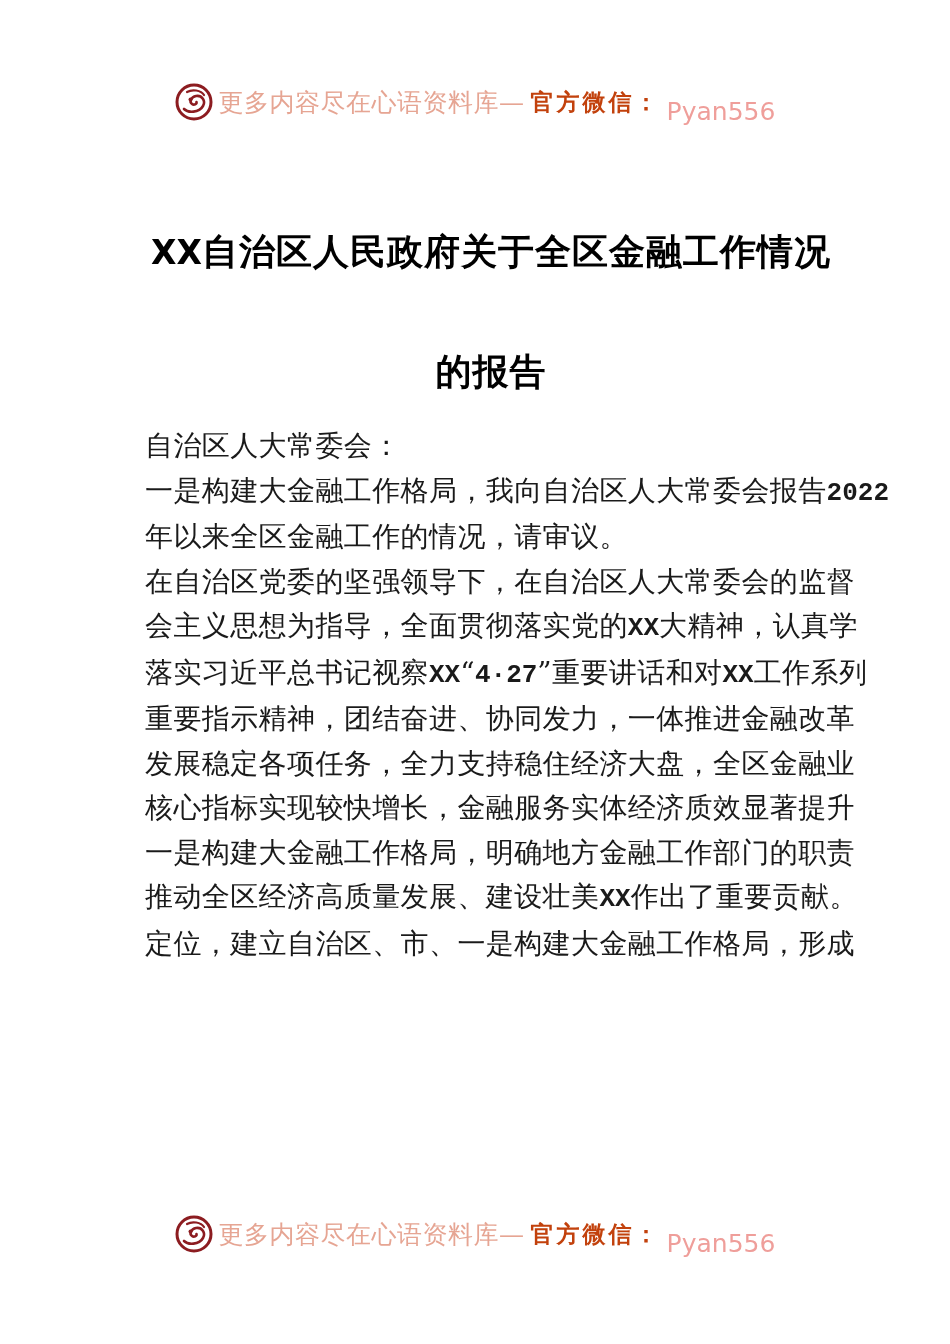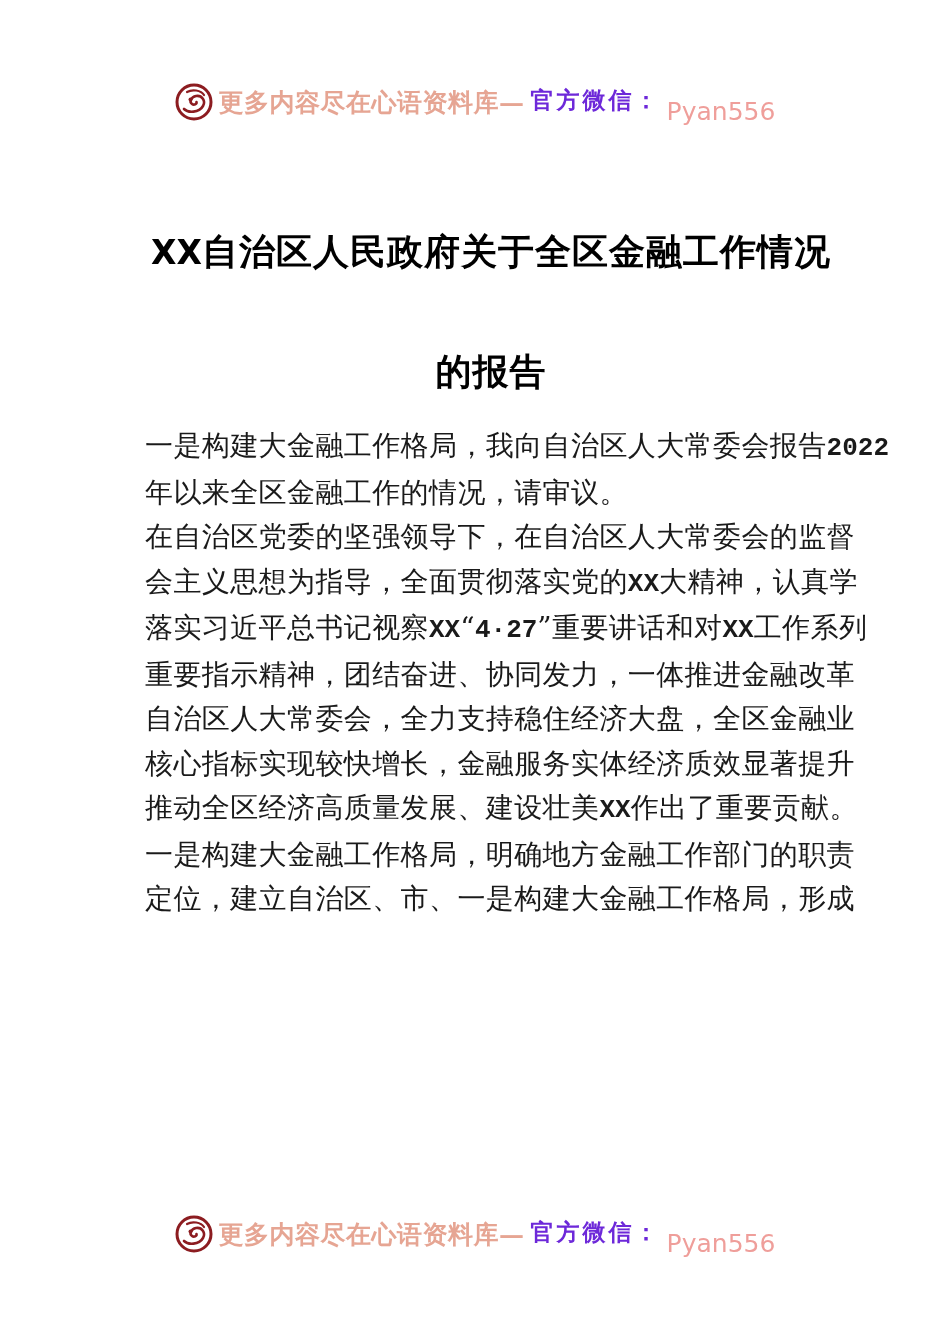--- a/index.html
+++ b/index.html
@@ -40,32 +40,32 @@
     width: 38px;
     height: 38px;
     flex: 0 0 38px;
     position: relative;
     vertical-align: middle;
   }
   .wm-logo svg { display: block; width: 38px; height: 38px; }
 
   .wm-text-main {
     font-family: "DejaVu Serif", serif;
-    font-weight: bold;
+    font-weight: normal;
     font-size: 25px;
     letter-spacing: 0.5px;
     color: #e6a593;
     line-height: 1;
   }
   .wm-text-label {
-    font-family: Liberation Mono, monospace;
+    font-family: Liberation Serif, serif;
     font-weight: bold;
     font-size: 23px;
     letter-spacing: 3px;
-    color: #6d28d9;
+    color: #c2410c;
     line-height: 1;
   }
   .wm-text-id {
     font-family: "DejaVu Sans", sans-serif;
     font-size: 25px;
     letter-spacing: 0px;
     color: #ef9e9a;
     line-height: 1;
     margin-top: 19px;
   }
@@ -132,30 +132,31 @@
     <span class="wm-text-label">官方微信：</span>
     <span class="wm-text-id">Pyan556</span>
   </div>
 
   <h1 class="doc-title">
     <span class="tline"><span class="latin">XX</span><span>自治区人民政府关于全区金融工作情况</span></span>
     <span class="tline">的报告</span>
   </h1>
 
   <div class="doc-body" id="body-host">
+      <div class="bline"><span>自治区人大常委会：</span></div>
       <div class="bline"><span>一是构建大金融工作格局，我向自治区人大常委会报告</span><span class="latin">2022</span></div>
       <div class="bline"><span>年以来全区金融工作的情况，请审议。</span></div>
       <div class="bline"><span>在自治区党委的坚强领导下，在自治区人大常委会的监督</span></div>
       <div class="bline"><span>会主义思想为指导，全面贯彻落实党的</span><span class="latin">XX</span><span>大精神，认真学</span></div>
       <div class="bline"><span>落实习近平总书记视察</span><span class="latin">XX</span><span>“</span><span class="latin">4·27</span><span>”重要讲话和对</span><span class="latin">XX</span><span>工作系列</span></div>
       <div class="bline"><span>重要指示精神，团结奋进、协同发力，一体推进金融改革</span></div>
-      <div class="bline"><span>自治区人大常委会，全力支持稳住经济大盘，全区金融业</span></div>
+      <div class="bline"><span>发展稳定各项任务，全力支持稳住经济大盘，全区金融业</span></div>
       <div class="bline"><span>核心指标实现较快增长，金融服务实体经济质效显著提升</span></div>
+      <div class="bline"><span>一是构建大金融工作格局，明确地方金融工作部门的职责</span></div>
       <div class="bline"><span>推动全区经济高质量发展、建设壮美</span><span class="latin">XX</span><span>作出了重要贡献。</span></div>
-      <div class="bline"><span>一是构建大金融工作格局，明确地方金融工作部门的职责</span></div>
       <div class="bline"><span>定位，建立自治区、市、一是构建大金融工作格局，形成</span></div>
     </div>
 
   <div class="watermark watermark-bottom">
     <span class="wm-logo">
       <svg viewBox="0 0 38 38" xmlns="http://www.w3.org/2000/svg">
         <circle cx="19" cy="19" r="17" fill="none" stroke="#8c1c20" stroke-width="3"></circle>
         <path d="M9 26 C13 30 24 30 28 23 C31 18 27 12 21 13 C16 14 14 19 17 21 C19 22.5 22 21 21.5 19" fill="none" stroke="#8c1c20" stroke-width="2.6" stroke-linecap="round"></path>
         <path d="M12 9 C17 6 26 7 29 12" fill="none" stroke="#8c1c20" stroke-width="2.2" stroke-linecap="round"></path>
         <circle cx="15.5" cy="16.5" r="2" fill="#8c1c20"></circle>

